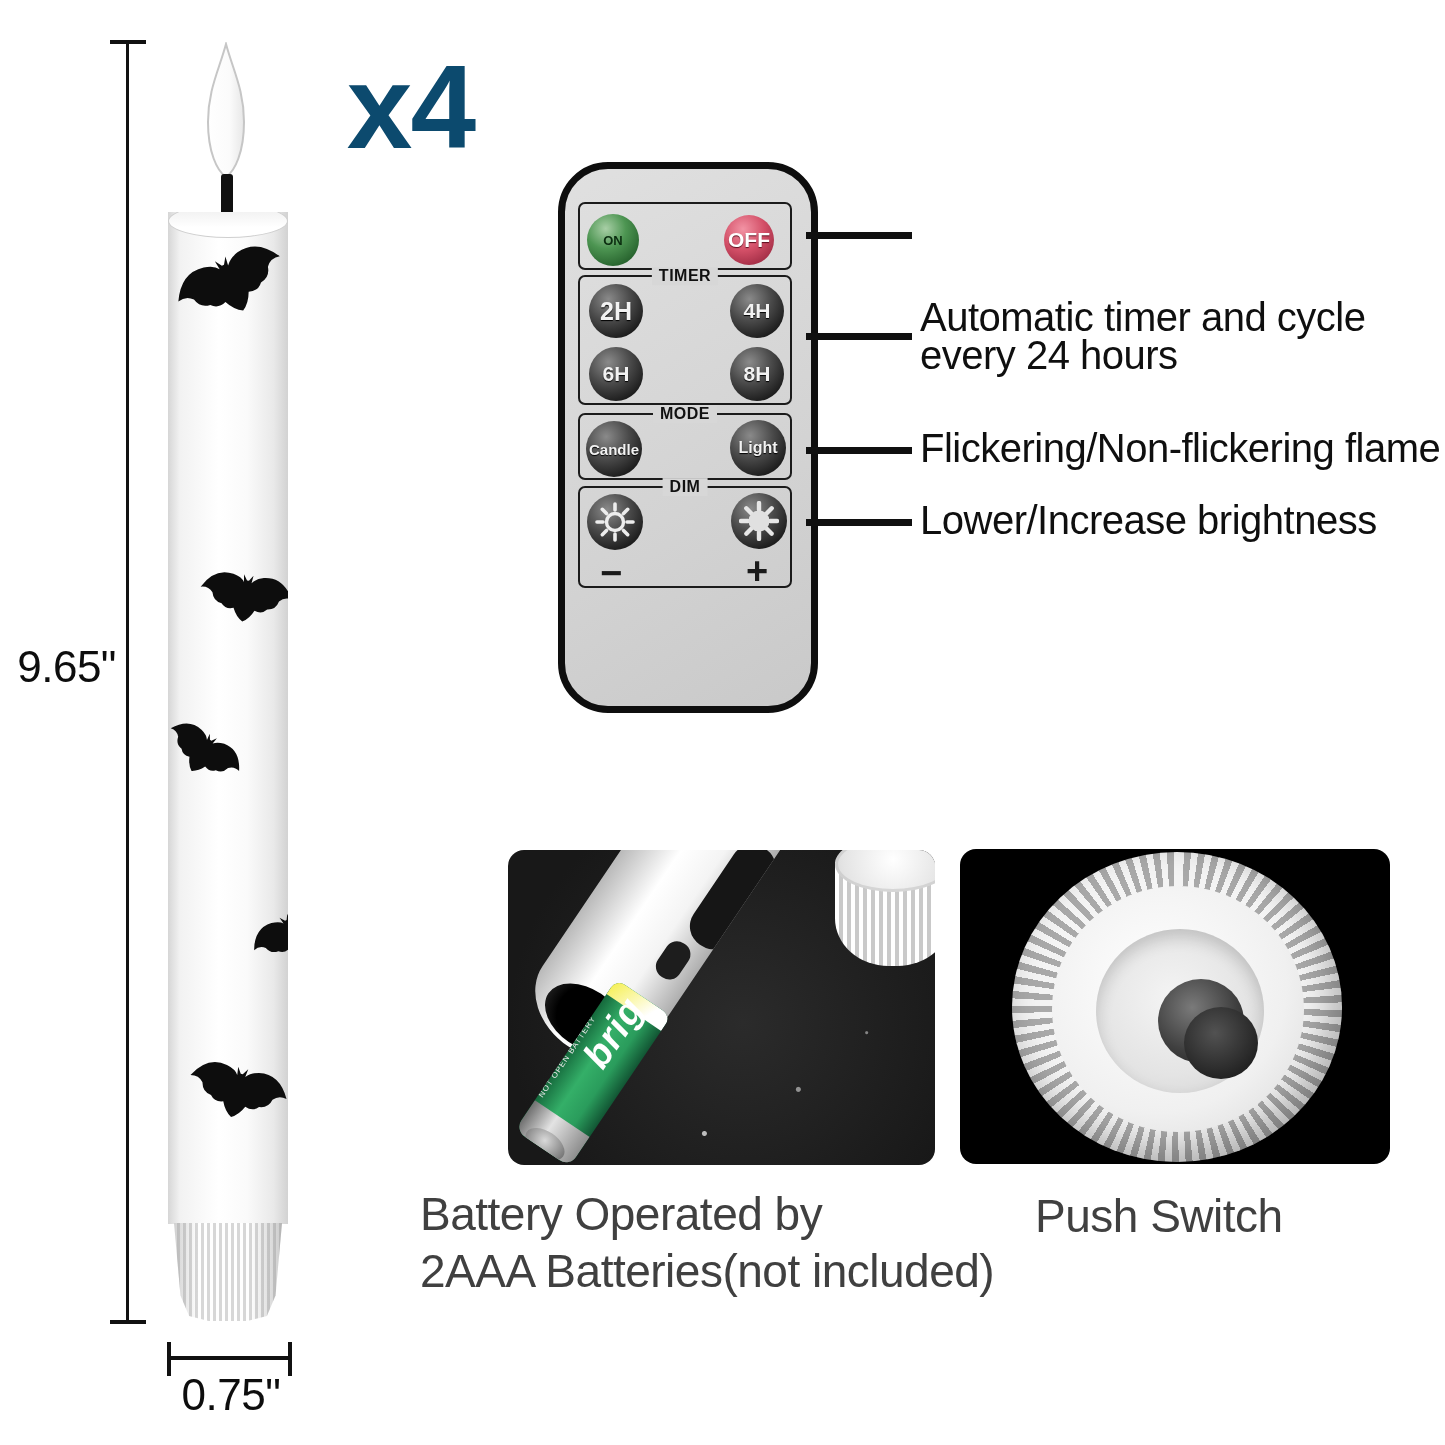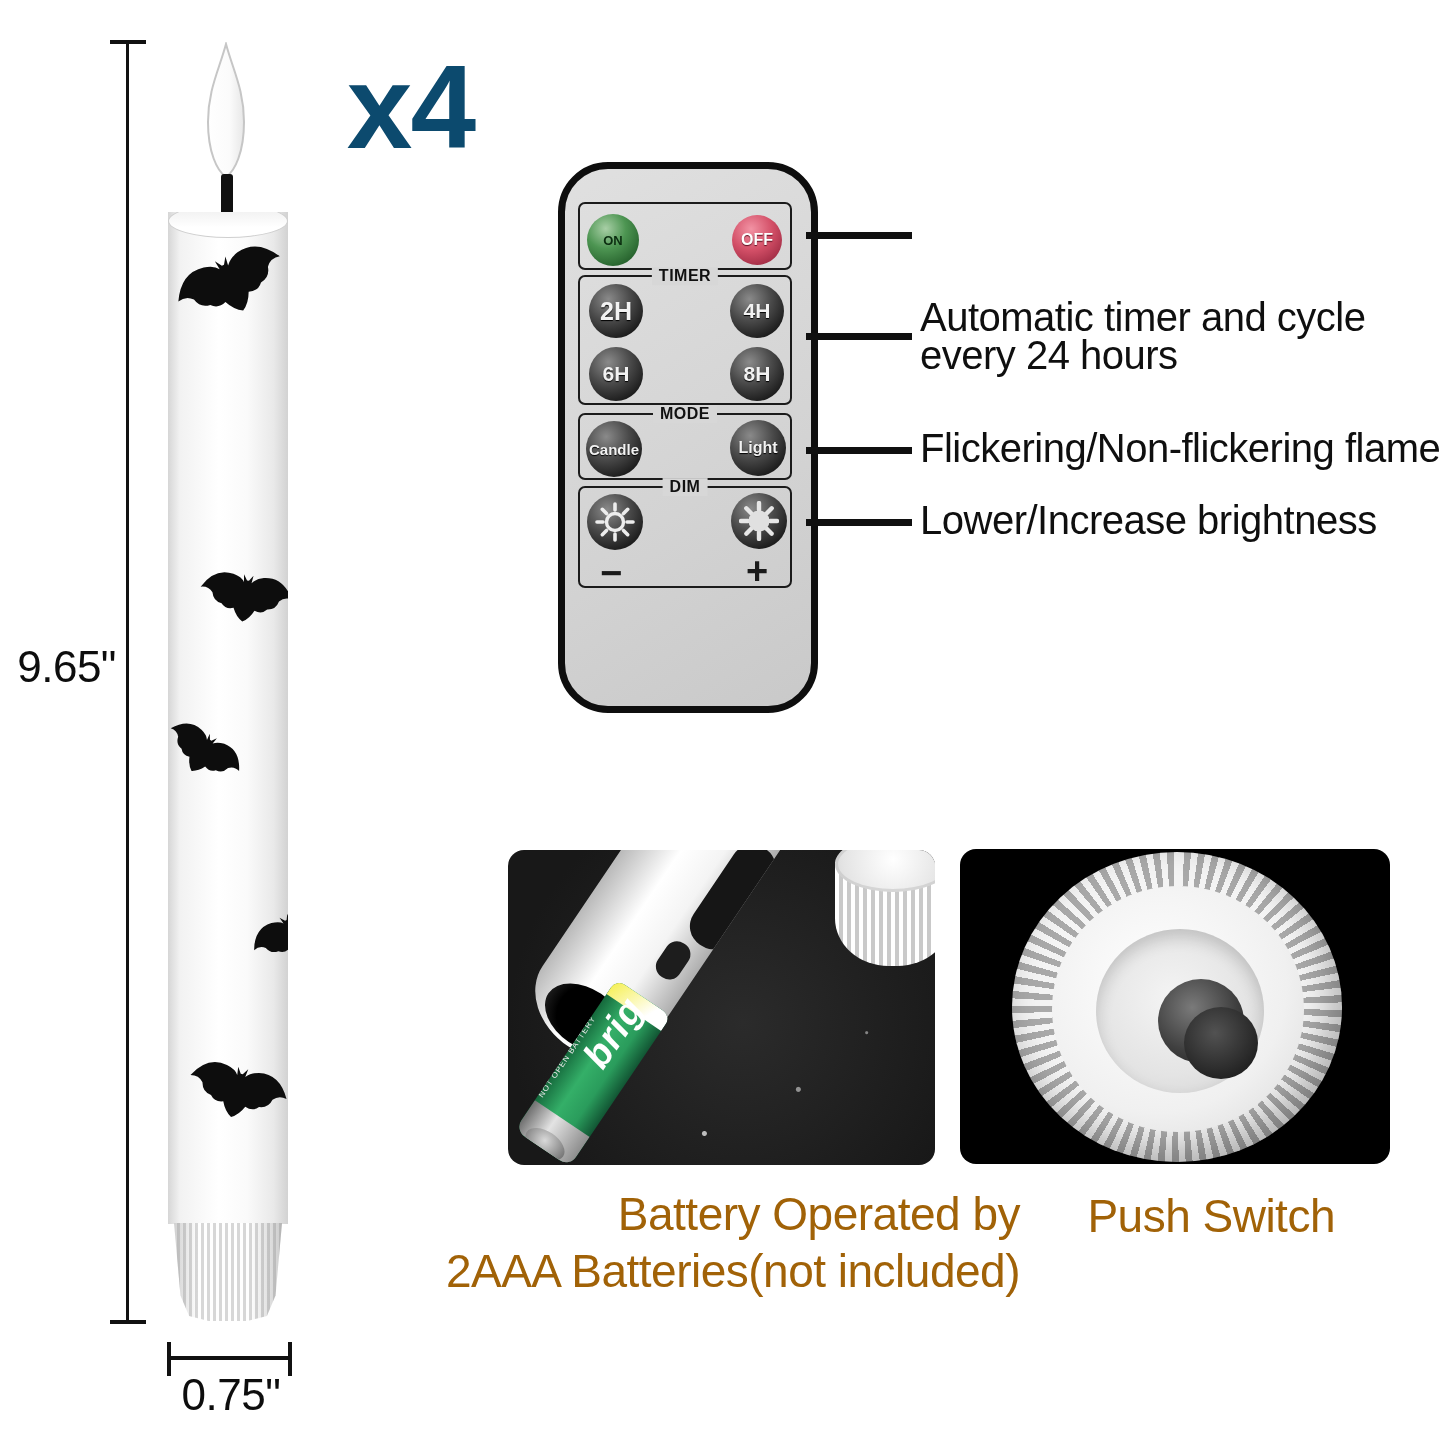--- a/index.html
+++ b/index.html
@@ -95,21 +95,21 @@
   .knurl-face{position:absolute;left:92px;top:37px;width:252px;height:246px;border-radius:50%;
      background:radial-gradient(circle at 42% 40%,#ffffff,#f0f0f0 62%,#d9d9d9);}
   .knurl-recess{position:absolute;left:136px;top:80px;width:168px;height:164px;border-radius:50%;
      background:radial-gradient(circle at 45% 42%,#f4f4f4,#e4e4e4 58%,#d0d0d0);
      box-shadow:inset 0 8px 16px rgba(0,0,0,.16);}
   .knob-back{position:absolute;left:198px;top:130px;width:86px;height:84px;border-radius:50%;
      background:radial-gradient(circle at 40% 34%,#7a7a7a,#3f3f3f 58%,#1d1d1d);}
   .knob-front{position:absolute;left:224px;top:158px;width:74px;height:72px;border-radius:50%;
      background:radial-gradient(circle at 42% 36%,#525252,#262626 68%,#121212);}
 
-  .cap-text{font-size:46px;letter-spacing:-0.5px;line-height:57px;color:#a16207;text-align:right;}
+  .cap-text{font-size:46px;letter-spacing:-0.5px;line-height:57px;color:#404040;text-align:left;}
 </style>
 </head>
 <body>
 
 <div id="canvas">
 
   <svg width="0" height="0" style="position:absolute">
     <defs>
       <symbol id="bat-shape" viewBox="0 0 100 64">
         <path d="M2,30 Q14,8 34,12 Q43,14 46,19 L45,11 L49,17 L51,17 L55,11 L54,19 Q58,14 66,12 Q86,8 98,30 Q90,28 85,34 Q83,43 74,44 Q69,50 61,47 Q57,56 50,60 Q43,56 39,47 Q31,50 26,44 Q17,43 15,34 Q10,28 2,30 Z" fill="#0d0d0d"></path>
@@ -158,21 +158,21 @@
 
   <div class="abs dim-line-h"></div>
   <div class="abs dim-cap-v" style="left:167px;"></div>
   <div class="abs dim-cap-v" style="left:288px;"></div>
   <div class="abs dim-label" style="left:168px;top:1370px;width:126px;text-align:center;">0.75"</div>
 
   <div class="abs remote">
 
     <div class="panel" style="left:13px;top:33px;width:214px;height:68px;">
       <div class="rbtn btn-on" style="left:7px;top:10px;width:52px;height:52px;font-size:13px;">ON</div>
-      <div class="rbtn btn-off" style="left:152px;top:11px;width:50px;height:50px;font-size:16px;">OFF</div>
+      <div class="rbtn btn-off" style="left:144px;top:11px;width:50px;height:50px;font-size:21px;">OFF</div>
     </div>
 
     <div class="panel" style="left:13px;top:106px;width:214px;height:130px;">
       <div class="panel-label">TIMER</div>
       <div class="rbtn btn-dark" style="left:9px;top:7px;width:54px;height:54px;font-size:25px;">2H</div>
       <div class="rbtn btn-dark" style="left:150px;top:7px;width:54px;height:54px;font-size:21px;">4H</div>
       <div class="rbtn btn-dark" style="left:9px;top:70px;width:54px;height:54px;font-size:21px;">6H</div>
       <div class="rbtn btn-dark" style="left:150px;top:70px;width:54px;height:54px;font-size:21px;">8H</div>
     </div>
 

